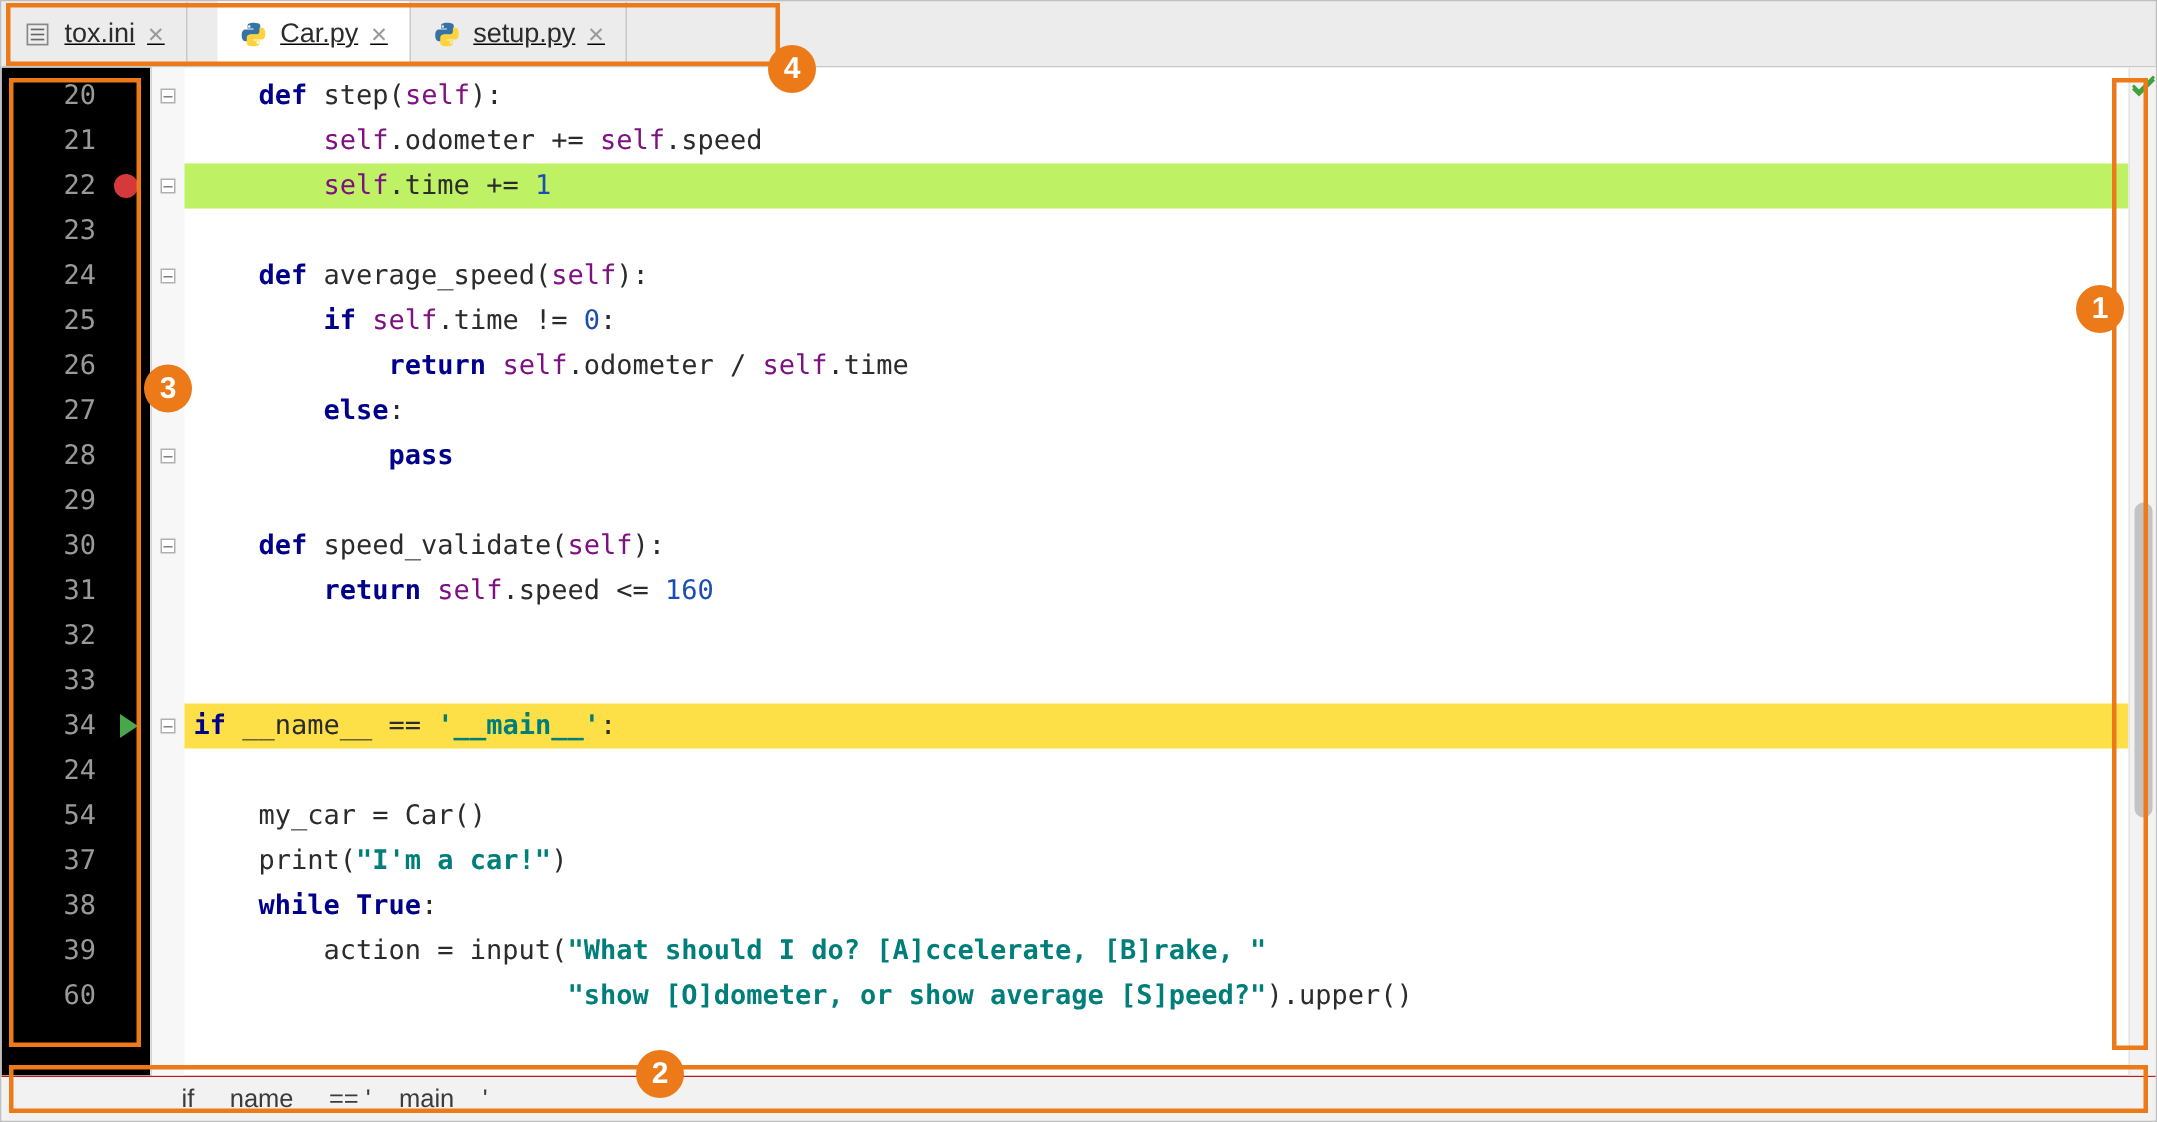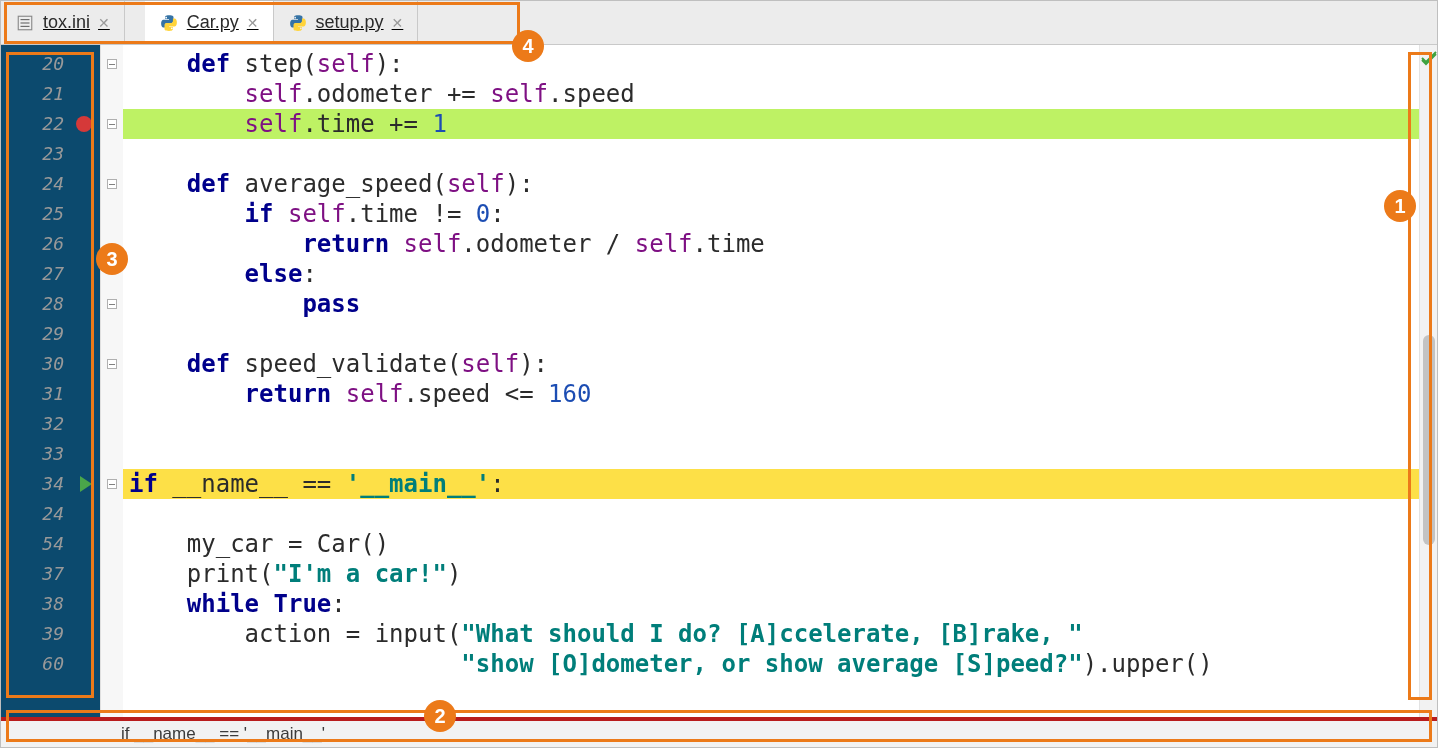--- a/index.html
+++ b/index.html
@@ -59,30 +59,29 @@
   
   .editor {
     flex: 1 1 auto;
     display: flex;
     background: #ffffff;
     position: relative;
     overflow: hidden;
   }
   .gutter {
     width: 100px;
-    background: #0c4a6e;
+    background: #000000;
     border-right: 1px solid #e0e0e0;
     text-align: right;
     padding-top: 4px;
     color: #999999;
     font-family: "Menlo","Consolas",monospace;
     font-size: 18px;
     position: relative;
     user-select: none;
-    font-style: italic;
   }
   .gutter .ln {
     height: 30px;
     line-height: 30px;
     padding-right: 36px;
     position: relative;
   }
   .marker {
     position: absolute;
     right: 8px;
@@ -122,21 +121,21 @@
     content: "";
     position: absolute;
     left: 1px; right: 1px; top: 4px;
     height: 1px; background: #808080;
   }
   .code {
     flex: 1;
     padding-top: 4px;
     white-space: pre;
     font-family: "Menlo","Consolas",monospace;
-    font-size: 24px;
+    font-size: 18px;
     line-height: 30px;
     color: #2b2b2b;
     position: relative;
   }
   .code .line {
     height: 30px;
     padding-left: 6px;
   }
   .bp-line { background: #bef264; }
   .caret-line { background: #fde047; }
@@ -164,21 +163,21 @@
     top: 290px;
     width: 12px;
     height: 210px;
     background: #c3c3c3;
     border-radius: 6px;
   }
   
   .breadcrumb {
     height: 30px;
     background: #f2f2f2;
-    border-top: 4px solid #b91c1c;
+    border-top: 1px solid #b91c1c;
     font-family: "Helvetica Neue", Arial, sans-serif;
     font-size: 17px;
     color: #3b3b3b;
     display: flex;
     align-items: center;
     padding-left: 120px;
   }
   
   .callout-box {
     position: absolute;

